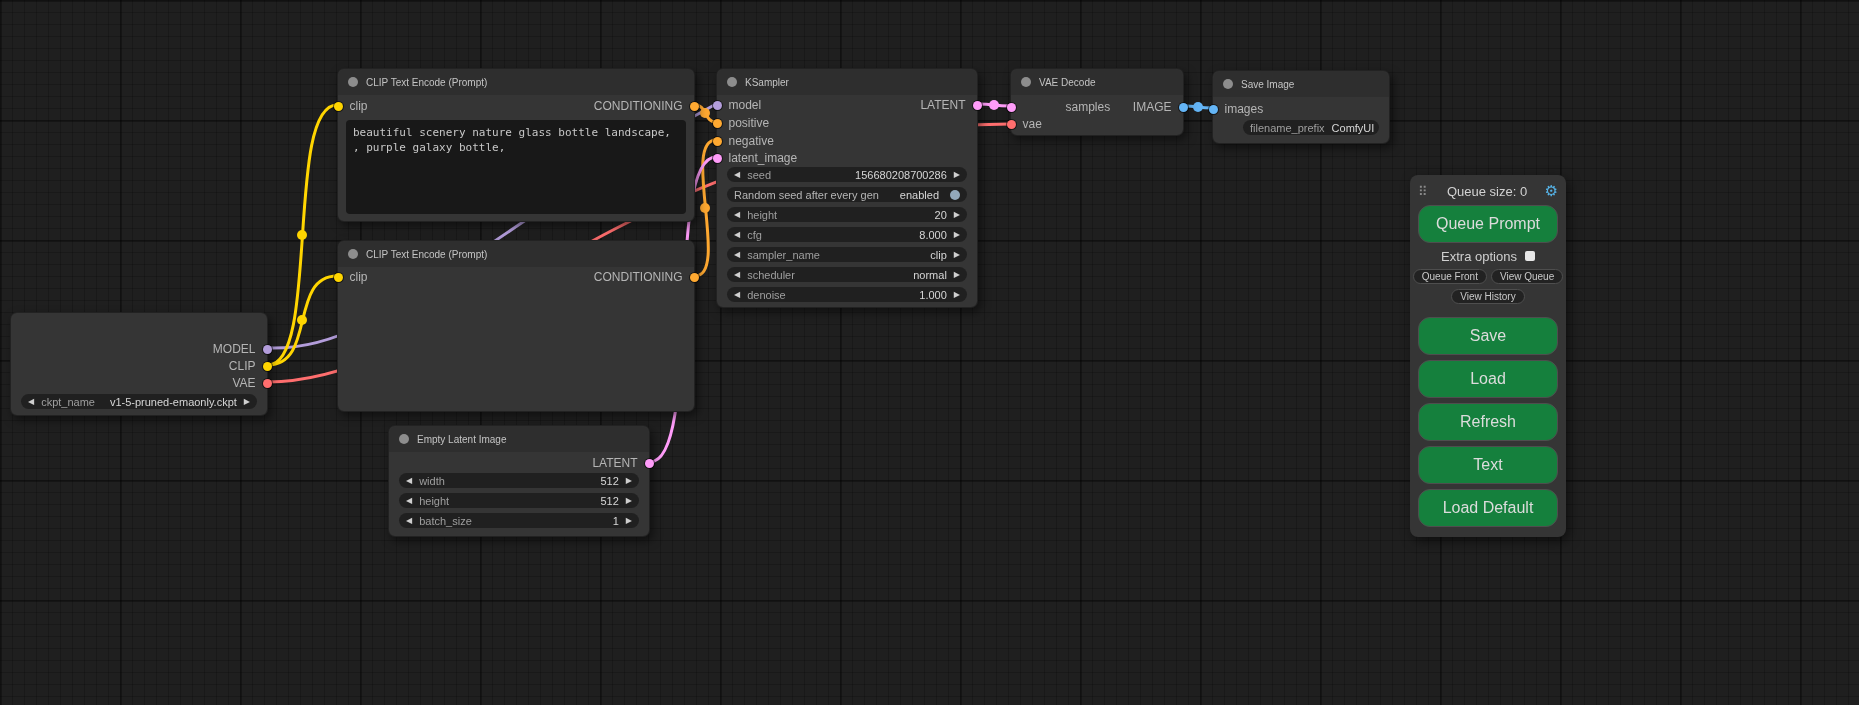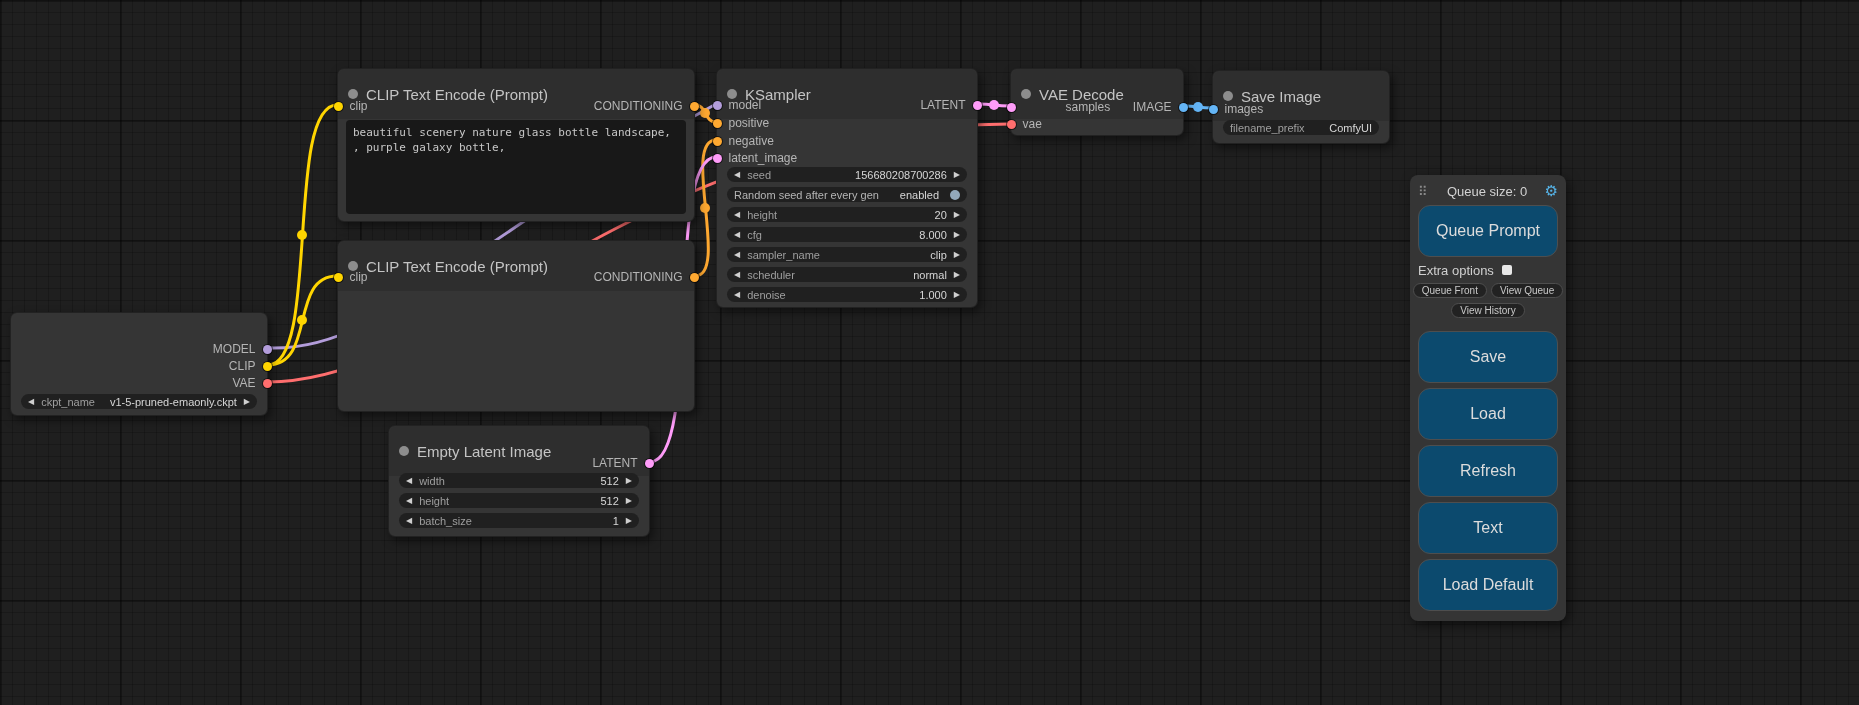--- a/index.html
+++ b/index.html
@@ -16,22 +16,22 @@
   }
   #wires{position:absolute;left:0;top:0;z-index:1;}
   #wires path{fill:none;stroke-width:3;stroke-linecap:round;}
 
   .node{
     position:absolute;background:#353535;border-radius:7px;z-index:2;
     box-shadow:3px 4px 10px rgba(0,0,0,.5);border:1px solid rgba(0,0,0,.35);
     box-sizing:border-box;color:#b5b5b5;
   }
   .node-title{
-    height:26px;display:flex;align-items:center;gap:8px;padding:12px 10px;
-    font-size:15px;color:#c4c4c4;background:rgba(0,0,0,.12);
+    height:26px;display:flex;align-items:center;gap:8px;padding:0 10px;
+    font-size:10px;color:#c4c4c4;background:rgba(0,0,0,.12);
     border-radius:7px 7px 0 0;cursor:move;
   }
   .collapse-dot{width:10px;height:10px;border-radius:50%;background:#8d8d8d;flex:none;}
   .slot{position:absolute;display:flex;align-items:center;font-size:12px;color:#b5b5b5;height:14px;line-height:14px;}
   .slot.in{left:0;}
   .slot.out{right:0;}
   .pdot{width:9px;height:9px;border-radius:50%;flex:none;box-shadow:0 0 0 1px rgba(0,0,0,.55);cursor:crosshair;}
   .slot.in .pdot{margin-left:-4.5px;margin-right:7px;}
   .slot.out .pdot{margin-right:-4.5px;margin-left:7px;}
   .c-model{background:#B39DDB}.c-clip{background:#FFD500}.c-vae{background:#FF6E6E}
@@ -57,26 +57,26 @@
   .menu{
     position:absolute;left:1410px;top:175px;width:156px;z-index:3;
     background:#353535;border-radius:8px;box-shadow:3px 4px 12px rgba(0,0,0,.55);
     padding:7px 8px 10px;box-sizing:border-box;display:flex;flex-direction:column;gap:5px;
   }
   .menu-header{display:flex;align-items:center;color:#d2d2d2;font-size:13px;height:18px;}
   .drag-handle{color:#8a8a8a;font-size:13px;cursor:move;margin-right:auto;}
   .queue-size{flex:none;margin-right:auto;margin-left:2px;}
   .gear{color:#55b2e6;font-size:15px;cursor:pointer;}
   .btn{
-    background:#0c4a6e;border:1px solid #4e4e4e;color:#dcdcdc;border-radius:12px;
-    font-size:16px;padding:16px 0;text-align:center;cursor:pointer;
+    background:#15803d;border:1px solid #4e4e4e;color:#dcdcdc;border-radius:12px;
+    font-size:16px;padding:9px 0;text-align:center;cursor:pointer;
     font-family:"Liberation Sans",sans-serif;width:100%;box-sizing:border-box;
   }
   .btn.gap-top{margin-top:8px;}
-  .extra{display:flex;align-items:center;justify-content:flex-start;gap:8px;color:#d0d0d0;font-size:13px;height:16px;}
+  .extra{display:flex;align-items:center;justify-content:center;gap:8px;color:#d0d0d0;font-size:13px;height:16px;}
   .checkbox{width:10px;height:10px;background:#e8e8e8;border-radius:2px;display:inline-block;cursor:pointer;}
   .pill-row{display:flex;gap:4px;justify-content:center;}
   .pill{background:#222;border:1px solid #4e4e4e;color:#c9c9c9;border-radius:10px;font-size:10px;padding:1px 8px;cursor:pointer;white-space:nowrap;}
 </style>
 </head>
 <body>
 
 <svg id="wires" width="1859" height="705">
   <path d="M268,348 C380,352 450,250 716,104" stroke="#B39DDB"></path>
   <path d="M268,365 C320,365 285,105 337,105" stroke="#FFD500"></path>
@@ -268,21 +268,21 @@
 
 <div class="node" style="left:1212px;top:70px;width:178px;height:74px;">
   <div class="node-title">
     <span class="collapse-dot"></span>
     <span>Save Image</span>
   </div>
   <div class="slot in" style="top:31px;">
     <span class="pdot c-image"></span>
     <span>images</span>
   </div>
-  <div class="widget" style="top:49px;">
+  <div class="widget" style="top:49px;margin-left:20px;">
     <span class="wname">filename_prefix</span>
     <span class="wvalue">ComfyUI</span>
   </div>
 </div>
 
 <div class="menu">
   <div class="menu-header">
     <span class="drag-handle">⠿</span>
     <span class="queue-size">Queue size: 0</span>
     <span class="gear">⚙</span>

